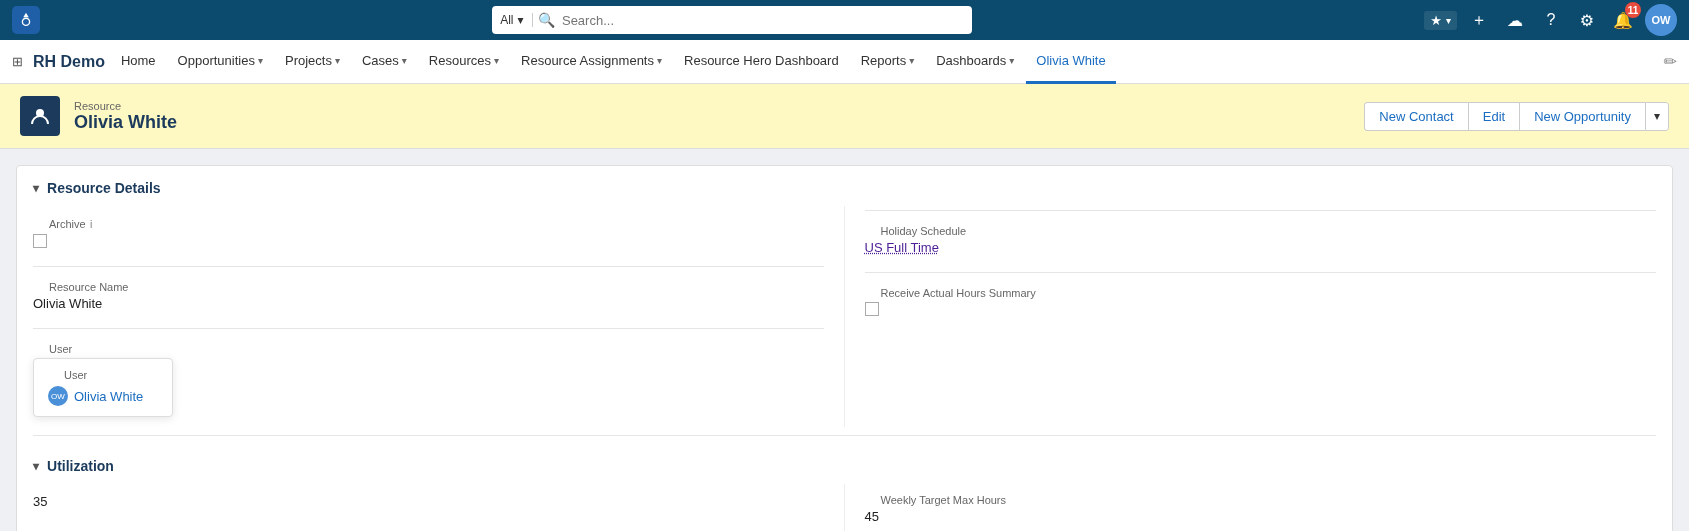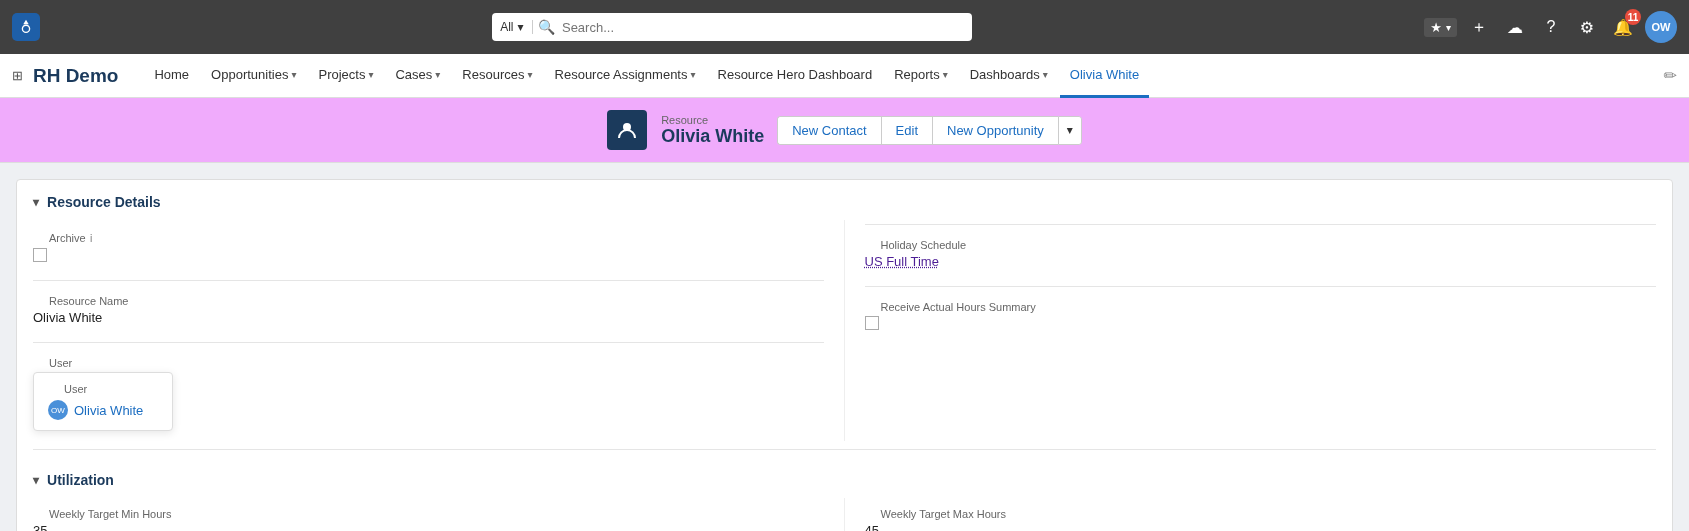--- a/index.html
+++ b/index.html
@@ -1,21 +1,21 @@
 <!DOCTYPE html>
 <html><head>
   <meta charset="utf-8">
   <style>
     * { box-sizing: border-box; margin: 0; padding: 0; }
     body { font-family: 'Segoe UI', Arial, sans-serif; font-size: 13px; background: #f3f3f3; overflow-x: hidden; }
 
     
     .utility-bar {
       display: flex; align-items: center; justify-content: space-between;
-      background: #404040; height: 54px; padding: 0 12px;
+      background: #0c4a6e; height: 40px; padding: 0 12px;
     }
     .utility-bar-left { display: flex; align-items: center; gap: 10px; }
     .utility-bar-center { flex: 1; display: flex; justify-content: center; }
     .utility-bar-right { display: flex; align-items: center; gap: 8px; }
 
     .app-logo { width: 28px; height: 28px; background: #1e5fa8; border-radius: 5px; display: flex; align-items: center; justify-content: center; }
     .app-logo svg { width: 18px; height: 18px; }
 
     .search-bar {
       display: flex; align-items: center; background: white; border-radius: 4px;
@@ -50,37 +50,37 @@
       display: flex; align-items: center; justify-content: center; cursor: pointer;
       overflow: hidden;
     }
 
     
     .nav-bar {
       display: flex; align-items: center; background: white; height: 44px;
       padding: 0 12px; border-bottom: 1px solid #ddd; gap: 2px;
     }
     .grid-icon { margin-right: 8px; cursor: pointer; color: #555; }
-    .app-name { font-weight: 600; font-size: 19px; color: #1b3a5c; margin-right: 24px; }
+    .app-name { font-weight: 600; font-size: 16px; color: #1b3a5c; margin-right: 4px; }
 
     .nav-item {
       display: flex; align-items: center; gap: 3px; padding: 0 10px; height: 44px;
       cursor: pointer; font-size: 13px; color: #333; white-space: nowrap;
       border-bottom: 3px solid transparent;
     }
     .nav-item.active { border-bottom: 3px solid #1b6dc1; color: #1b6dc1; font-weight: 500; }
     .nav-chevron { font-size: 10px; color: #666; }
 
     .nav-right { margin-left: auto; display: flex; align-items: center; }
     .edit-icon { color: #888; cursor: pointer; font-size: 16px; }
 
     
     .page-header {
-      display: flex; align-items: center; justify-content: center;
-      background: #f0abfc; padding: 12px 20px; border-bottom: 1px solid #ddd;
+      display: flex; align-items: center; justify-content: space-between;
+      background: #fef9c3; padding: 12px 20px; border-bottom: 1px solid #ddd;
       min-height: 64px;
     }
     .page-header-left { display: flex; align-items: center; gap: 14px; }
     .resource-icon {
       width: 40px; height: 40px; background: #1b3a5c; border-radius: 4px;
       display: flex; align-items: center; justify-content: center; color: white; font-size: 20px;
     }
     .breadcrumb-label { font-size: 11px; color: #666; }
     .page-title { font-size: 18px; font-weight: 600; color: #1b3a5c; }
 
@@ -329,21 +329,20 @@
 
     <div class="section-divider" style="margin: 8px 0;"></div>
     <div class="section-header">
       <span class="section-chevron">▾</span>
       <span>Utilization</span>
     </div>
 
     <div class="fields-grid">
       <div class="left-col">
         <div class="field-group">
-          <div class="field-label">Weekly Target Min Hours</div>
           <div class="field-value">35</div>
           <span class="field-edit-icon">✏</span>
         </div>
       </div>
       <div class="right-col">
         <div class="field-group">
           <div class="field-label">Weekly Target Max Hours</div>
           <div class="field-value">45</div>
           <span class="field-edit-icon">✏</span>
         </div>

